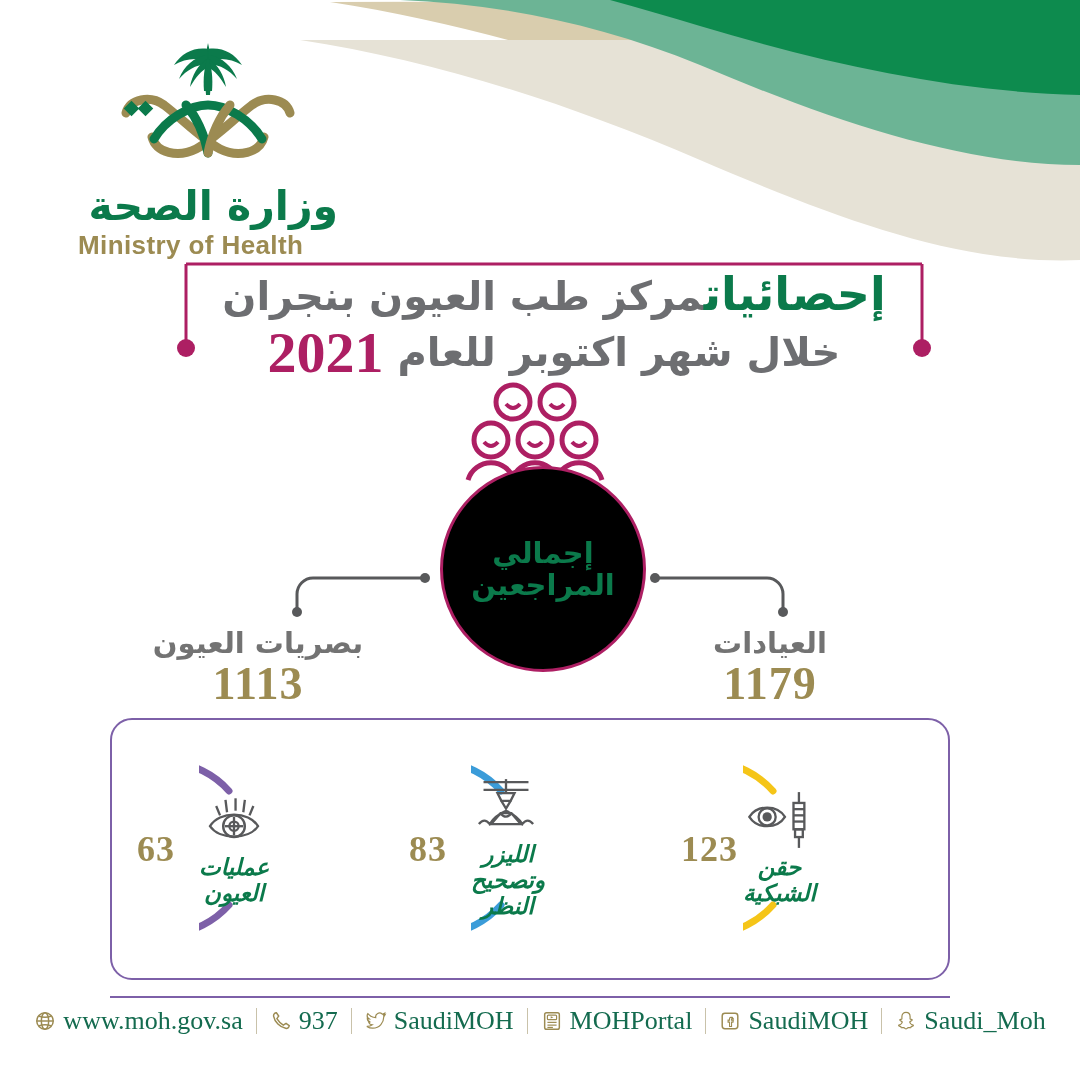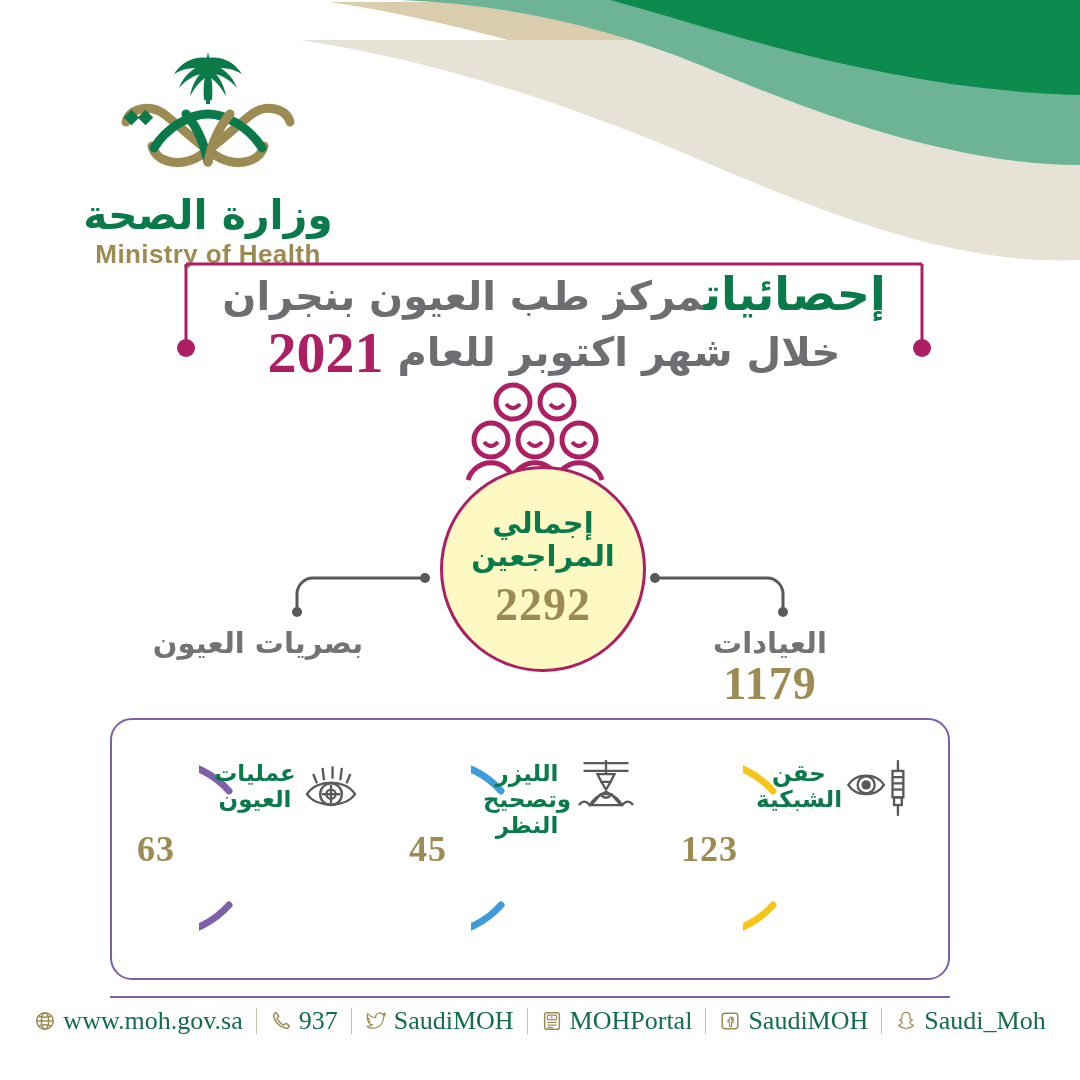--- a/index.html
+++ b/index.html
@@ -22,23 +22,22 @@
     position: absolute;
     top: 0; right: 0;
     width: 1080px; height: 300px;
     pointer-events: none;
   }
 
   
   .logo-wrap {
     position: absolute;
     left: 78px;
-    top: 42px;
+    top: 33px;
     width: 260px;
-    text-align: center;
   }
   .logo-mark { width: 200px; height: 150px; display: block; margin: 0 auto; }
   .logo-ar {
     font-size: 41px;
     color: #0b7a4b;
     font-weight: 700;
     letter-spacing: 0px;
     line-height: 1.05;
     margin-top: 2px;
     direction: rtl;
@@ -96,21 +95,21 @@
 
   
   .hub { position: absolute; left: 0; top: 380px; width: 1080px; height: 330px; }
   .hub-svg { position: absolute; left: 0; top: 0; }
   .hub-circle {
     position: absolute;
     left: 440px; top: 86px;
     width: 200px; height: 200px;
     border-radius: 50%;
     border: 3px solid #ad1f63;
-    background: #fef9c3;
+    background: #000000;
     display: flex;
     flex-direction: column;
     align-items: center;
     justify-content: center;
   }
   .hub-label {
     font-size: 29px;
     font-weight: 700;
     color: #0b7a4b;
     line-height: 1.12;
@@ -170,23 +169,24 @@
   .stat-ring {
     position: absolute;
     right: 0; top: 8px;
     width: 182px; height: 182px;
   }
   .stat-inner {
     position: absolute;
     right: 0; top: 8px;
     width: 182px; height: 182px;
     display: flex;
-    flex-direction: row;
-    align-items: flex-start;
+    flex-direction: column;
+    align-items: flex-end;
     justify-content: center;
+    font-style: italic;
   }
   .stat-icon { width: 70px; height: 62px; display: block; }
   .stat-label {
     font-size: 23px;
     font-weight: 700;
     color: #0b7a4b;
     line-height: 1.12;
     text-align: center;
     direction: rtl;
     margin-top: 4px;
@@ -324,26 +324,26 @@
       <path d="M655,198 L767,198 a16,16 0 0 1 16,16 L783,230" stroke="#58595b" stroke-width="3" fill="none"></path>
       <circle cx="655" cy="198" r="5" fill="#58595b"></circle>
       <circle cx="783" cy="232" r="5" fill="#58595b"></circle>
     </svg>
 
     <div class="hub-circle">
       <div class="hub-label">
         <div>إجمالي</div>
         <div>المراجعين</div>
       </div>
-      <div class="hub-value">2292</div>
     </div>
   </div>
 
   <div class="branch left">
     <div class="branch-label">بصريات العيون</div>
+    <div class="branch-value">1113</div>
   </div>
   <div class="branch right">
     <div class="branch-label">العيادات</div>
     <div class="branch-value">1179</div>
   </div>
 
   <div class="panel">
 
     <div class="stat">
       <svg class="stat-ring" viewBox="0 0 182 182">
@@ -390,21 +390,21 @@
             <path d="M26,62 L38,48 L52,48 L64,62 Z"></path>
             <path d="M38,48 q7,9 14,0"></path>
           </g>
         </svg>
         <div class="stat-label">
           <div>الليزر</div>
           <div>وتصحيح</div>
           <div>النظر</div>
         </div>
       </div>
-      <div class="stat-number">45</div>
+      <div class="stat-number">83</div>
     </div>
 
     <div class="stat">
       <svg class="stat-ring" viewBox="0 0 182 182">
         <path d="M30,148 A86,86 0 1 1 30,34" fill="none" stroke="#7d60a8" stroke-width="7" stroke-linecap="round"></path>
       </svg>
       <div class="stat-inner">
         <svg class="stat-icon" viewBox="0 0 90 80">
           <g stroke="#58595b" stroke-width="3" fill="none">
             <path d="M14,48 C26,28 64,28 76,48 C64,66 26,66 14,48 Z"></path>

